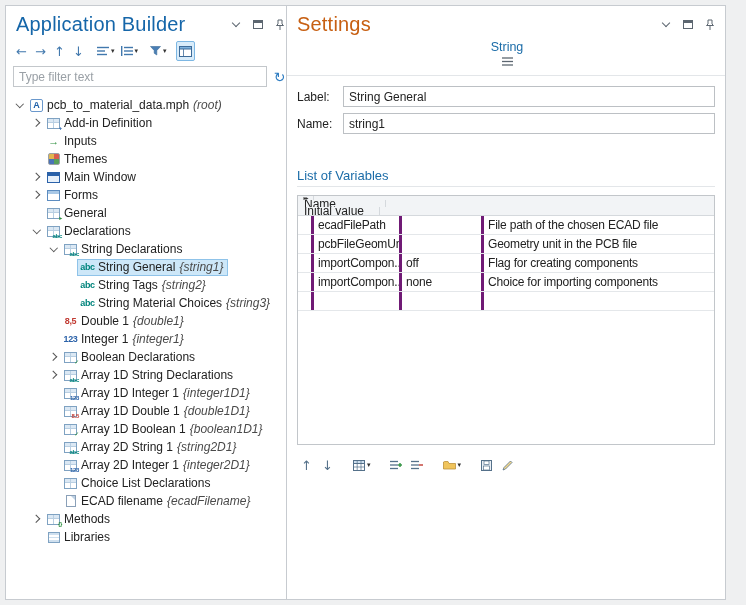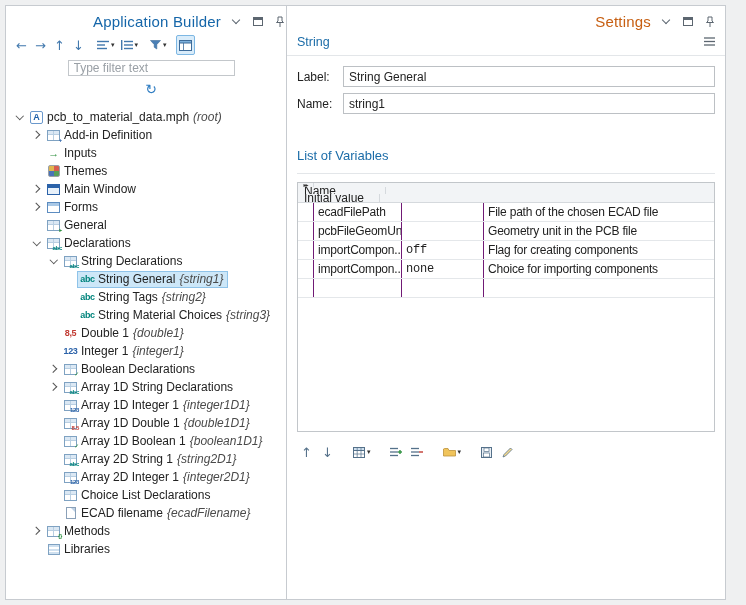--- a/index.html
+++ b/index.html
@@ -10,41 +10,41 @@
     font-family: "Liberation Sans", "DejaVu Sans", sans-serif;
     position: relative; overflow: hidden;
     color: #222;
   }
   .panel { position: absolute; top: 5px; height: 595px; background: #fff; border: 1px solid #c7cbd0; overflow: hidden; }
   #left-panel  { left: 5px;   width: 291px; }
   #right-panel { left: 286px; width: 440px; }
 
   
   .phead { display: flex; align-items: center; padding: 7px 8px 2px 10px; gap: 7px; }
-  .ptitle { flex: 1; font-size: 15px; letter-spacing: .2px; white-space: nowrap; text-align: right; }
+  .ptitle { flex: 1; font-size: 20px; letter-spacing: .2px; white-space: nowrap; }
   .ptitle.blue   { color: #1566a9; }
   .ptitle.orange { color: #c75f12; }
   .hicon { width: 15px; height: 15px; display: flex; align-items: center; justify-content: center; color: #5c6670; cursor: default; }
   .cg { width: 6px; height: 6px; border-right: 1.5px solid #5c6670; border-bottom: 1.5px solid #5c6670; transform: rotate(45deg); margin-top: -3px; }
   .flo { width: 10px; height: 9px; border: 1.2px solid #5c6670; border-top-width: 3px; }
 
-  .subrow { display: flex; align-items: center; padding: 2px 8px 6px 10px; }
+  .subrow { display: flex; align-items: center; padding: 2px 8px 6px 10px; flex-direction: column; }
   .subtitle { flex: 1; color: #1b6ca8; font-size: 12.5px; }
   .settings-head { border-bottom: 1px solid #e3e6e9; }
 
   
   .ab-toolbar { display: flex; align-items: center; padding: 3px 5px 2px 6px; }
   .tbtn { height: 20px; min-width: 19px; padding: 0 2px; display: flex; align-items: center; justify-content: center;
           border: 1px solid transparent; border-radius: 2px; color: #4178ad; cursor: default; }
   .tbtn.active { background: #d9ecfa; border-color: #7db7e3; }
   .arrowglyph { font-family: "DejaVu Sans", sans-serif; font-size: 13px; line-height: 1; }
   .caret { font-family: "DejaVu Sans", sans-serif; font-size: 7px; color: #333; margin-left: 2px; }
   .tb-sep { width: 6px; }
 
-  .filter-row { display: flex; align-items: center; padding: 3px 6px 4px 7px; gap: 3px; flex-direction: column; }
+  .filter-row { display: flex; align-items: flex-end; padding: 3px 6px 4px 7px; gap: 3px; }
   .filter-input { flex: 1; height: 21px; border: 1px solid #c3c7cb; font: 12px "Liberation Sans", sans-serif; padding: 0 5px; color: #333; outline: none; }
   .filter-input::placeholder { color: #9aa0a6; }
   .refresh { color: #2f7dc2; font-family: "DejaVu Sans", sans-serif; font-size: 14px; }
 
   
   .tree { padding-top: 5px; }
   .trow { display: flex; align-items: center; height: 18px; font-size: 12px; white-space: nowrap; cursor: default; }
   .lvl0 { padding-left: 7px; }  .lvl1 { padding-left: 24px; }
   .lvl2 { padding-left: 41px; } .lvl3 { padding-left: 58px; }
   .chev { width: 13px; flex: 0 0 13px; display: flex; align-items: center; justify-content: center; }
@@ -77,32 +77,32 @@
                     border-left: 4px solid transparent; border-top: 4px solid #bcd0e4; }
   .lbic { width: 12px; height: 11px; border: 1px solid #7fa2c2;
           background: repeating-linear-gradient(to bottom, #cfe0ef 0, #cfe0ef 2px, #fff 2px, #fff 3.5px); }
 
   
   .form-area { padding: 10px 10px 16px 10px; }
   .frow { display: flex; align-items: center; margin-bottom: 6px; }
   .flabel { width: 46px; font-size: 12px; }
   .finput { flex: 1; height: 21px; border: 1px solid #bcc0c4; font: 12px "Liberation Sans", sans-serif; padding: 0 5px; color: #222; outline: none; }
 
-  .section-head { margin: 12px 10px 0 10px; padding-bottom: 10px; border-bottom: 1px solid #e3e6e9; color: #1b6ca8; font-size: 13px; }
+  .section-head { margin: 12px 10px 0 10px; padding-bottom: 3px; border-bottom: 1px solid #e3e6e9; color: #1b6ca8; font-size: 13px; }
 
   
   .vtable { margin: 8px 10px 0 10px; border: 1px solid #c2c6ca; height: 250px; background: #fff; overflow: hidden; font-size: 12px; }
   .vt-head { display: flex; height: 20px; background: #f2f4f6; border-bottom: 1px solid #d5d9dd; color: #222; flex-direction: column; }
   .vh { display: flex; align-items: center; border-right: 1px solid #d5d9dd; padding: 0 6px; overflow: hidden; }
   .vh.m { width: 16px; padding: 0; justify-content: center; font-family: "DejaVu Sans", sans-serif; font-size: 6px; letter-spacing: -1px; color: #333; }
   .vh.name { width: 88px; } .vh.init { width: 82px; } .vh.desc { flex: 1; border-right: none; }
   .vt-row { display: flex; height: 19px; border-bottom: 1px solid #e4e7ea; }
-  .vc { display: flex; align-items: center; border-right: 1px solid #701a75; padding: 0 4px; overflow: hidden; white-space: nowrap; letter-spacing: -.2px; }
+  .vc { display: flex; align-items: center; border-right: 3px solid #701a75; padding: 0 4px; overflow: hidden; white-space: nowrap; letter-spacing: -.2px; }
   .vc.m { width: 16px; padding: 0; }
-  .vc.name { width: 88px; } .vc.init { width: 82px; font-family: Liberation Mono, monospace; } .vc.desc { flex: 1; border-right: none; }
+  .vc.name { width: 88px; } .vc.init { width: 82px; } .vc.desc { flex: 1; border-right: none; }
 
   
   .ttb { display: flex; align-items: center; margin: 10px 10px 0 10px; gap: 2px; }
   .ttb .tbtn { color: #55718a; }
   .gap { width: 9px; }
   svg { display: block; }
 </style>
 </head>
 <body>
 

